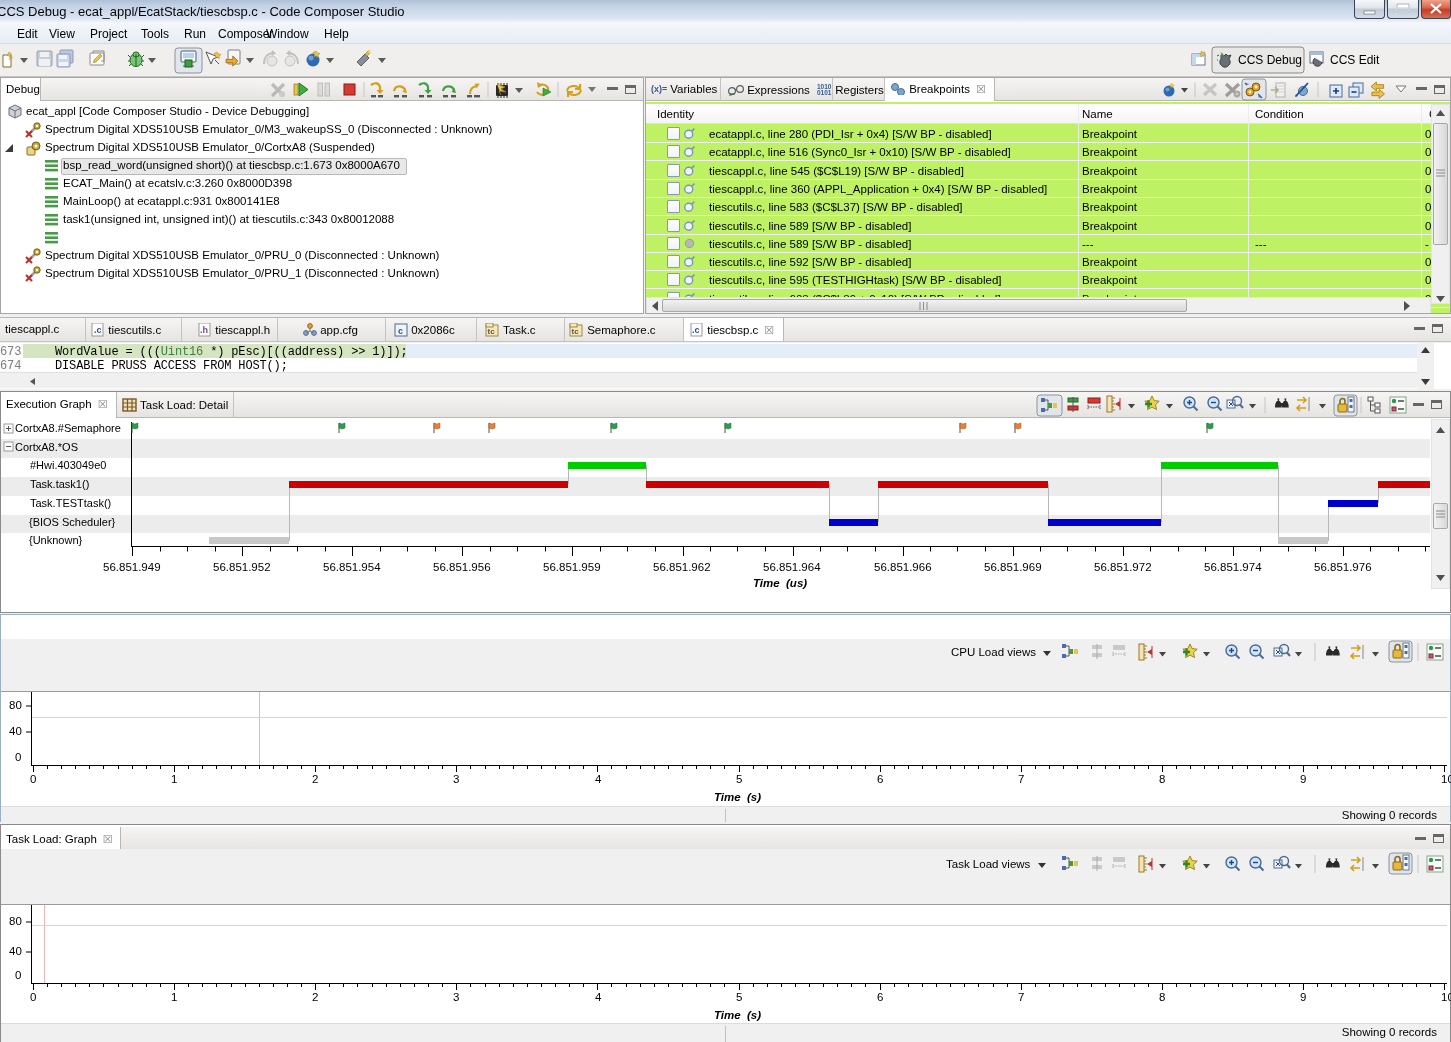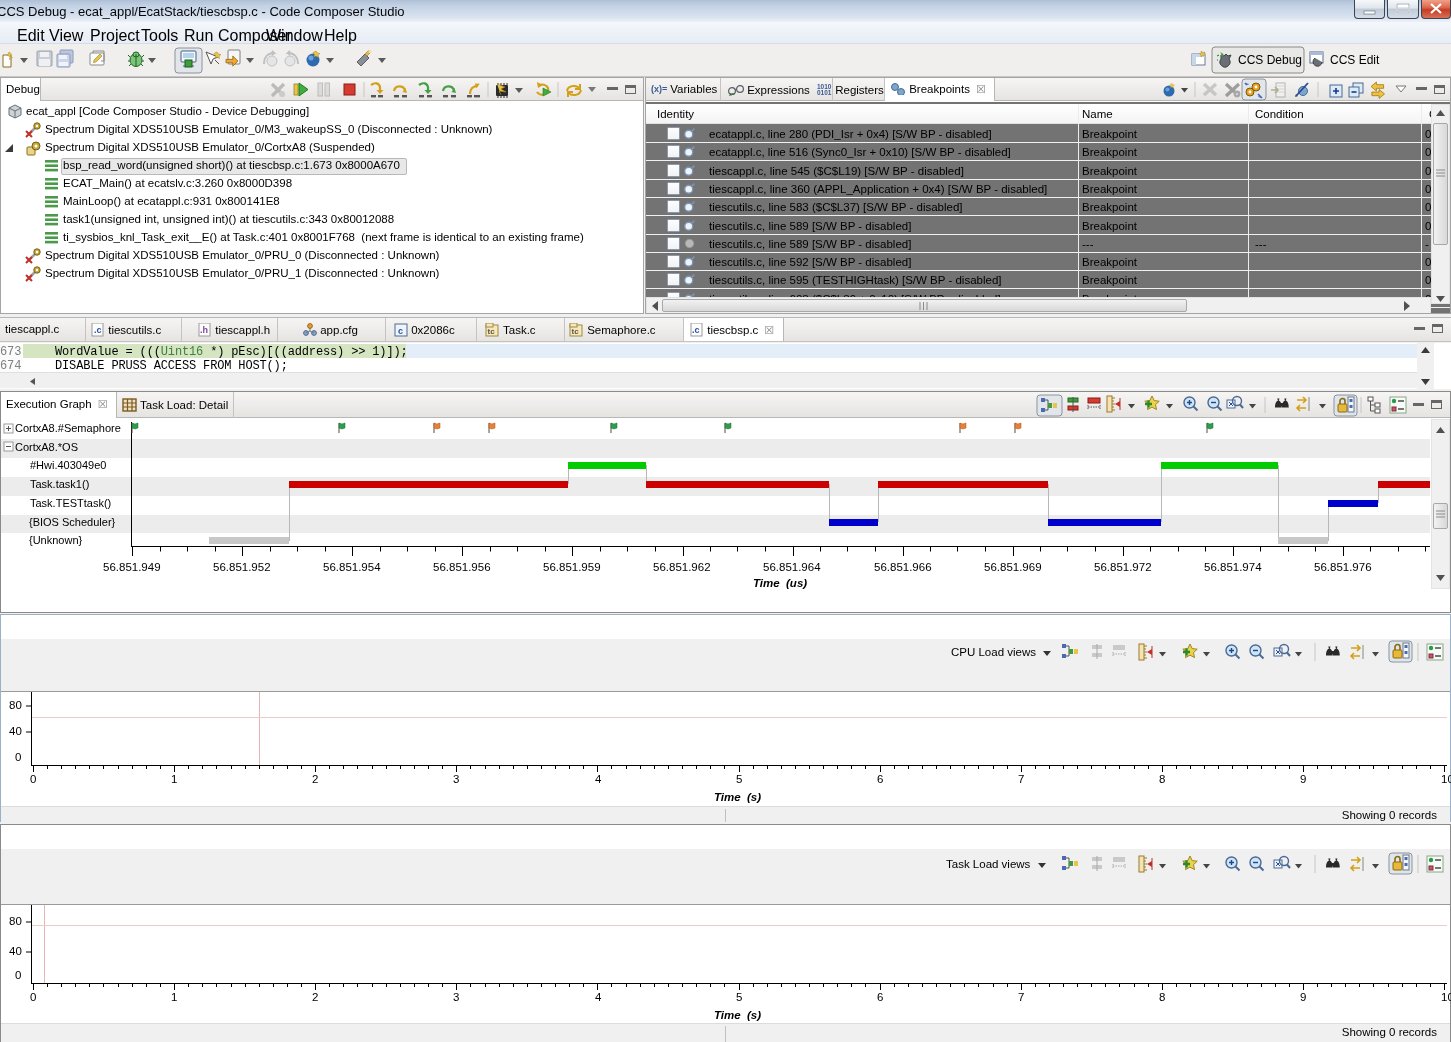--- a/index.html
+++ b/index.html
@@ -5,21 +5,21 @@
 .abs{position:absolute}
 
 #titlebar{position:absolute;left:0;top:0;width:1451px;height:22px;background:linear-gradient(#aebfd6 0%,#c3d1e4 25%,#cedbea 55%,#dbe3f0 80%,#edf1f8 100%)}
 #titletext{position:absolute;left:-3px;top:4px;font-size:13px;color:#05060a}
 .winbtn{position:absolute;top:0;height:19px;border:1px solid #3c4454;border-top:none;border-radius:0 0 4px 4px}
 #btnmin{left:1354px;width:31px;background:linear-gradient(#f6f8fa 0%,#dfe5ec 45%,#c0cbd8 50%,#d4dde8 100%)}
 #btnmax{left:1387px;width:32px;background:linear-gradient(#f6f8fa 0%,#dfe5ec 45%,#c0cbd8 50%,#d4dde8 100%)}
 #btncls{left:1421px;width:30px;background:linear-gradient(#f0a088 0%,#dd6a50 40%,#c53c24 55%,#d8705a 100%)}
 
 #menubar{position:absolute;left:0;top:22px;width:1451px;height:22px;background:linear-gradient(#f4f7fb,#e7edf5);border-bottom:1px solid #d5dce6}
-#menubar span{position:absolute;top:5px;font-size:16px;color:#000}
+#menubar span{position:absolute;top:5px;font-size:12px;color:#000}
 
 #toolbar{position:absolute;left:0;top:44px;width:1451px;height:33px;background:#f0efee;border-bottom:1px solid #c8c6c4}
 .tsep{position:absolute;top:50px;width:1px;height:20px;background:repeating-linear-gradient(#b9b7b4 0 2px,#f0efee 2px 4px)}
 
 .view{position:absolute;background:#fff;border:1px solid #a5a5a5}
 .tabbar{position:absolute;left:0;top:0;right:0;height:23px;background:linear-gradient(#f6f5f4,#e6e4e1);border-bottom:1px solid #b9b7b5}
 .tab{position:absolute;top:0;height:23px;white-space:nowrap;overflow:hidden;background:#fff;border-right:1px solid #b9b7b5;font-size:11.5px;color:#000;padding:5px 4px 0 5px}
 .tab.inactive{background:transparent}
 .tabx{display:inline-block;color:#888;font-size:11px;margin-left:6px}
 .mmbtn{position:absolute;width:11px;height:9px}
@@ -317,21 +317,20 @@
         </g>
   </svg>
   <div class="abs" style="left:25px;top:3px">ecat_appl [Code Composer Studio - Device Debugging]</div>
   <div class="abs" style="left:44px;top:21px">Spectrum Digital XDS510USB Emulator_0/M3_wakeupSS_0 (Disconnected : Unknown)</div>
   <div class="abs" style="left:44px;top:39px">Spectrum Digital XDS510USB Emulator_0/CortxA8 (Suspended)</div>
   <div class="abs" style="left:60px;top:56px;width:346px;height:17px;background:#e8e8e8;border:1px solid #b8b8b8;border-radius:2px"></div>
   <div class="abs" style="left:62px;top:57px">bsp_read_word(unsigned short)() at tiescbsp.c:1.673 0x8000A670</div>
   <div class="abs" style="left:62px;top:75px">ECAT_Main() at ecatslv.c:3.260 0x8000D398</div>
   <div class="abs" style="left:62px;top:93px">MainLoop() at ecatappl.c:931 0x800141E8</div>
   <div class="abs" style="left:62px;top:111px">task1(unsigned int, unsigned int)() at tiescutils.c:343 0x80012088</div>
-  <div class="abs" style="left:62px;top:129px">ti_sysbios_knl_Task_exit__E() at Task.c:401 0x8001F768&nbsp;&nbsp;(next frame is identical to an existing frame)</div>
   <div class="abs" style="left:44px;top:147px">Spectrum Digital XDS510USB Emulator_0/PRU_0 (Disconnected : Unknown)</div>
   <div class="abs" style="left:44px;top:165px">Spectrum Digital XDS510USB Emulator_0/PRU_1 (Disconnected : Unknown)</div>
  </div>
 </div>
 
 <div id="bpview" class="view" style="left:645px;top:77px;width:806px;height:237px">
  <div class="tabbar">
   <div class="tab inactive" style="left:0;width:75px;border-right:1px solid #c5c3c1"><svg width="16" height="12" style="vertical-align:-2px">
           <text x="0" y="9" font-size="9" font-weight="bold" fill="#385a94">(x)=</text>
         </svg> Variables</div>
@@ -399,21 +398,21 @@
           <path d="M9 6 v3 h-8 v4 h8 v3 l6-5z" fill="#f0c040" stroke="#a5831f" transform="translate(0,2) scale(.9)"></path>
         </g>
   </svg>
   <div class="vmenu" style="left:751px;top:9px;border-top:0;border-bottom:0;width:9px;height:8px;border:1px solid transparent"></div>
   <svg width="60" height="16" style="position:absolute;left:748px;top:6px">
         <path d="M2 2 h10 l-5 6z" fill="#fff" stroke="#777"></path>
       </svg>
   <div class="mmbtn" style="left:770px;top:9px;border-top:3px solid #666"></div>
   <div class="mmbtn" style="left:788px;top:7px;border:1px solid #666;border-top:3px solid #666"></div>
  </div>
- <div id="bptable" style="position:absolute;left:0;top:24px;right:0;bottom:0;background:#737373;overflow:hidden">
+ <div id="bptable" style="position:absolute;left:0;top:24px;right:0;bottom:0;background:#bef264;overflow:hidden">
 
   <div class="abs" style="left:0;top:2px;width:785px;height:20px;background:linear-gradient(#ffffff,#f4f4f4);border-bottom:1px solid #e0e0e0;font-size:11.5px">
    <span class="abs" style="left:11px;top:4px">Identity</span>
    <span class="abs" style="left:436px;top:4px">Name</span>
    <span class="abs" style="left:609px;top:4px">Condition</span>
    <span class="abs" style="left:783px;top:4px">C</span>
   </div>
   <div class="vline" style="left:432px;top:2px;height:211px;background:#ececec"></div>
   <div class="vline" style="left:602px;top:2px;height:211px;background:#ececec"></div>
   <div class="vline" style="left:775px;top:2px;height:211px;background:#ececec"></div>
@@ -1086,20 +1085,25 @@
       <div class="axlbl" style="left:1440px;top:82px">10</div>
     </div>
  <div class="timelbl" style="left:713px;top:176px">Time&nbsp;&nbsp;(s)</div>
  <div class="abs" style="left:0;top:191px;width:1449px;height:17px;background:#f0f0f0;border-top:1px solid #dcdcdc">
   <div class="vline" style="left:724px;top:2px;height:13px;background:#c0c0c0"></div>
   <div class="showing" style="position:absolute;right:13px;top:2px">Showing 0 records</div>
  </div>
 </div>
 
 <div id="taskload" class="view" style="left:0;top:824px;width:1451px;height:218px;border-color:#8a8a8a">
+ <div class="tabbar" style="top:2px;height:25px;background:linear-gradient(#f6f5f4,#e6e4e1);border-bottom:1px solid #b9b7b5">
+  <div class="tab" style="left:0;width:120px;height:25px;padding-top:6px;background:#fff;border-right:1px solid #b9b7b5">Task Load: Graph<span class="tabx">☒</span></div>
+  <div class="mmbtn" style="left:1414px;top:10px;border-top:3px solid #666"></div>
+  <div class="mmbtn" style="left:1432px;top:7px;border:1px solid #666;border-top:3px solid #666"></div>
+ </div>
  <div class="abs" style="left:0;top:24px;width:1449px;height:55px;background:#f0f0f0"></div>
  <div class="ldtb" style="left:945px;top:33px">Task Load views</div>
  <svg class="abs" style="left:0;top:0" width="1449" height="53">
   <path d="M1037 38 l8 0 -4 5z" fill="#333"></path>
 
    <g transform="translate(1061,31)">
         <rect x="0" y="0" width="4" height="4" fill="#4a6ab4"></rect>
         <rect x="0" y="10" width="4" height="4" fill="#4a6ab4"></rect>
         <path d="M4 2 h3 M4 12 h3 M7 2 v10" stroke="#555" fill="none"></path>
         <rect x="7" y="5" width="4" height="5" fill="#3e9c3e"></rect>

